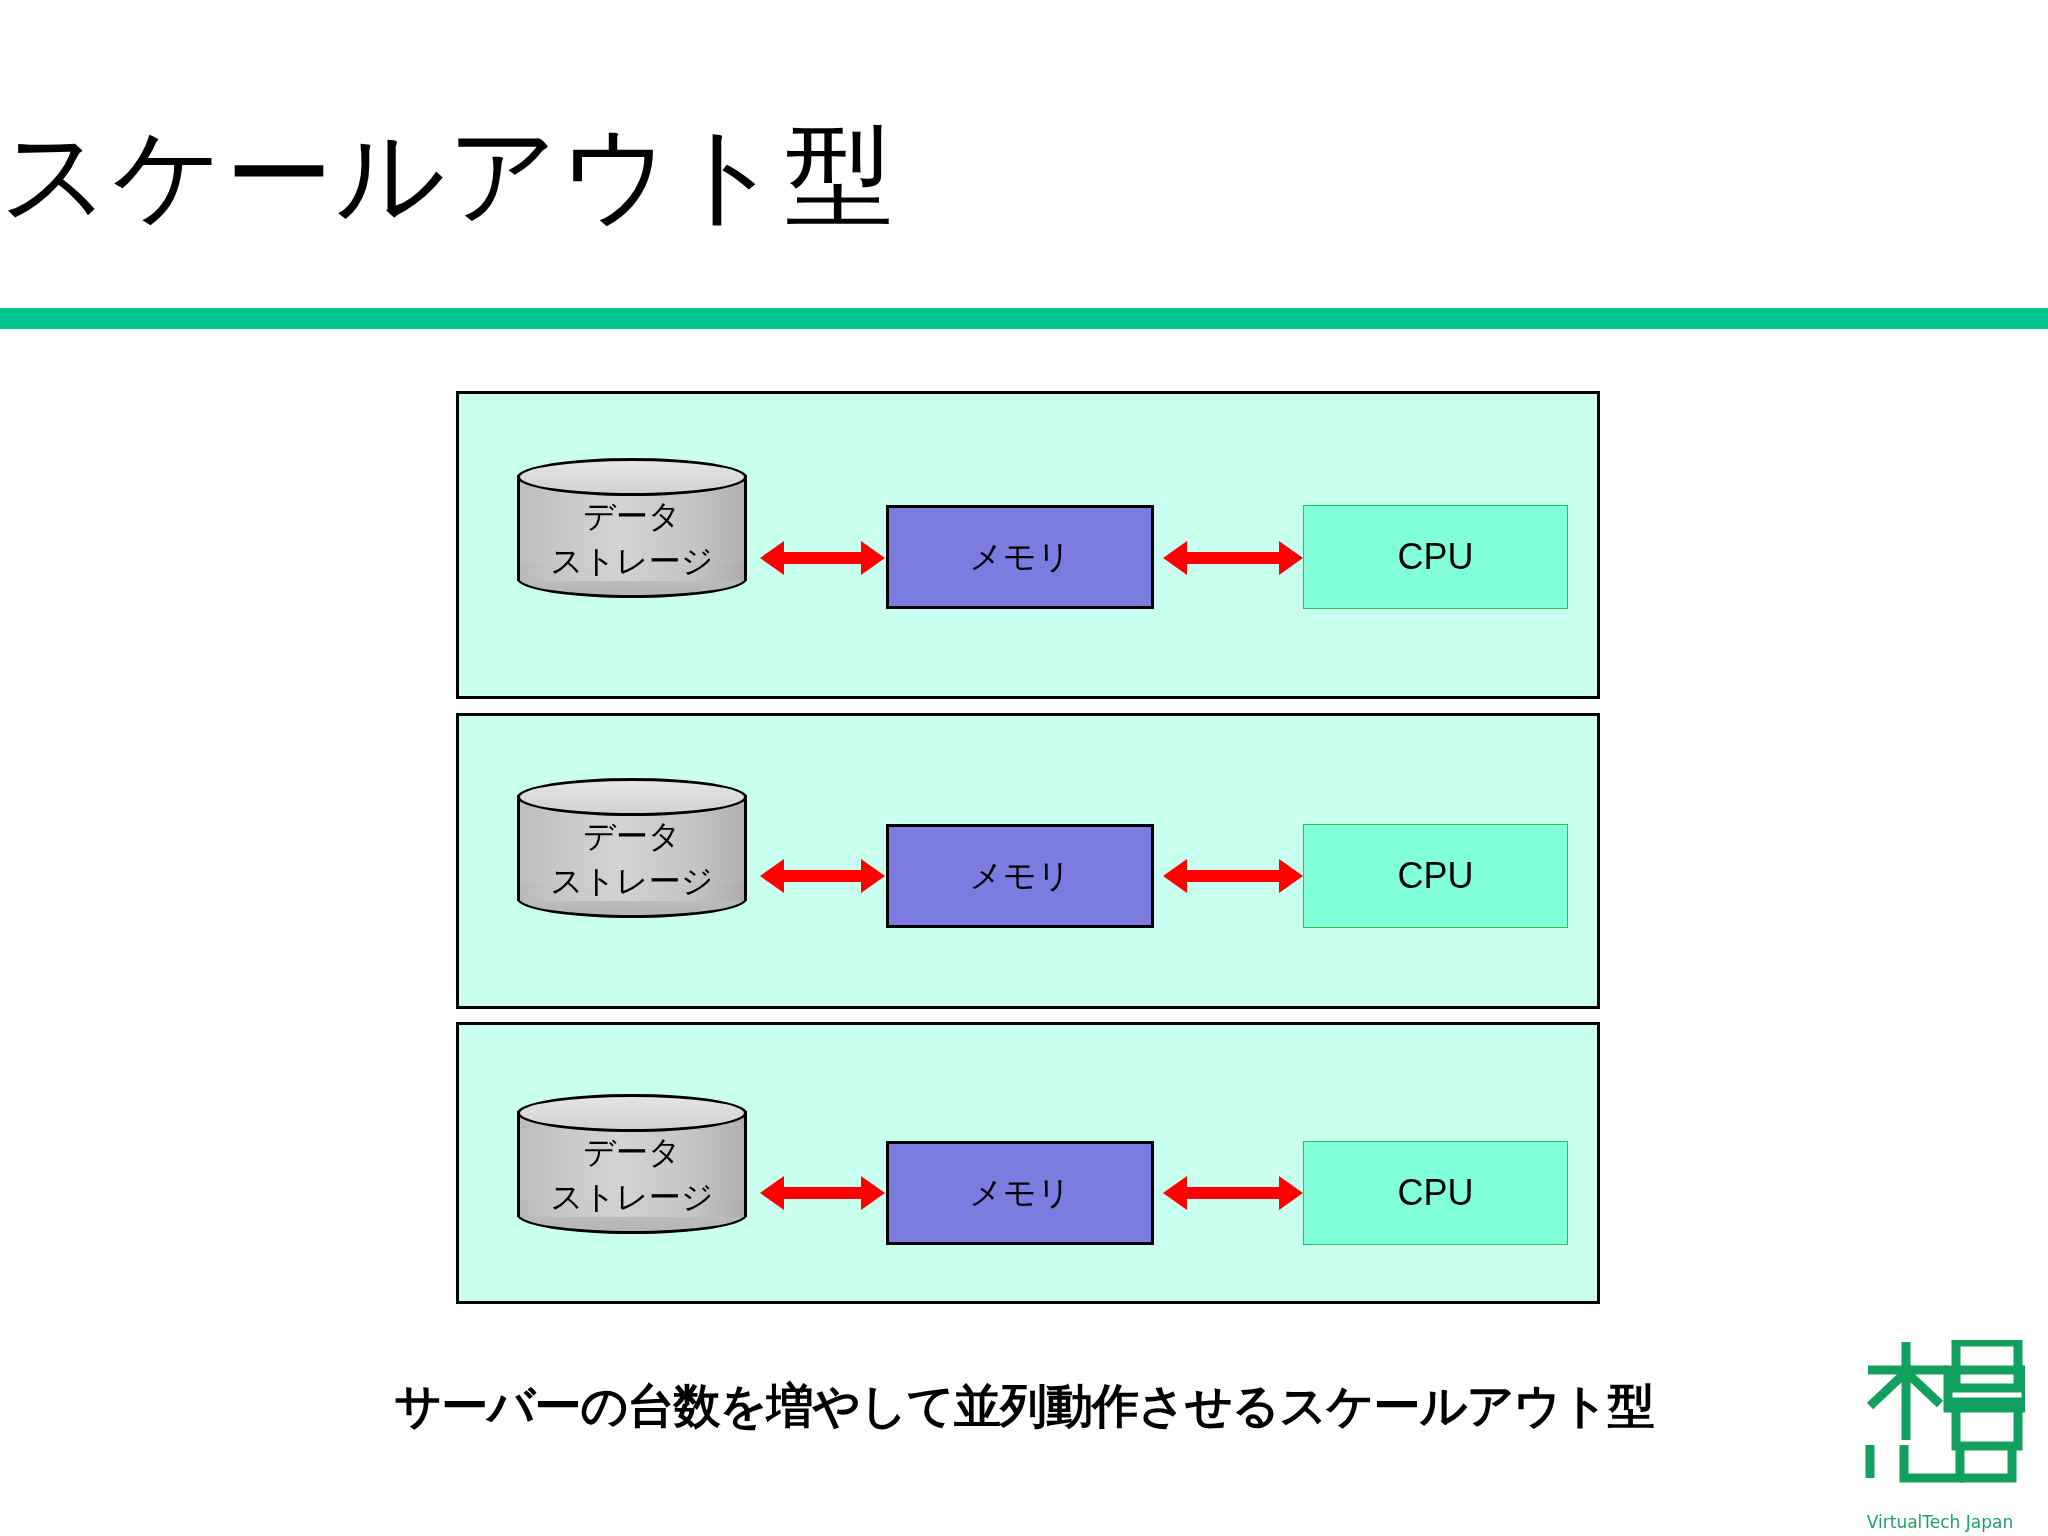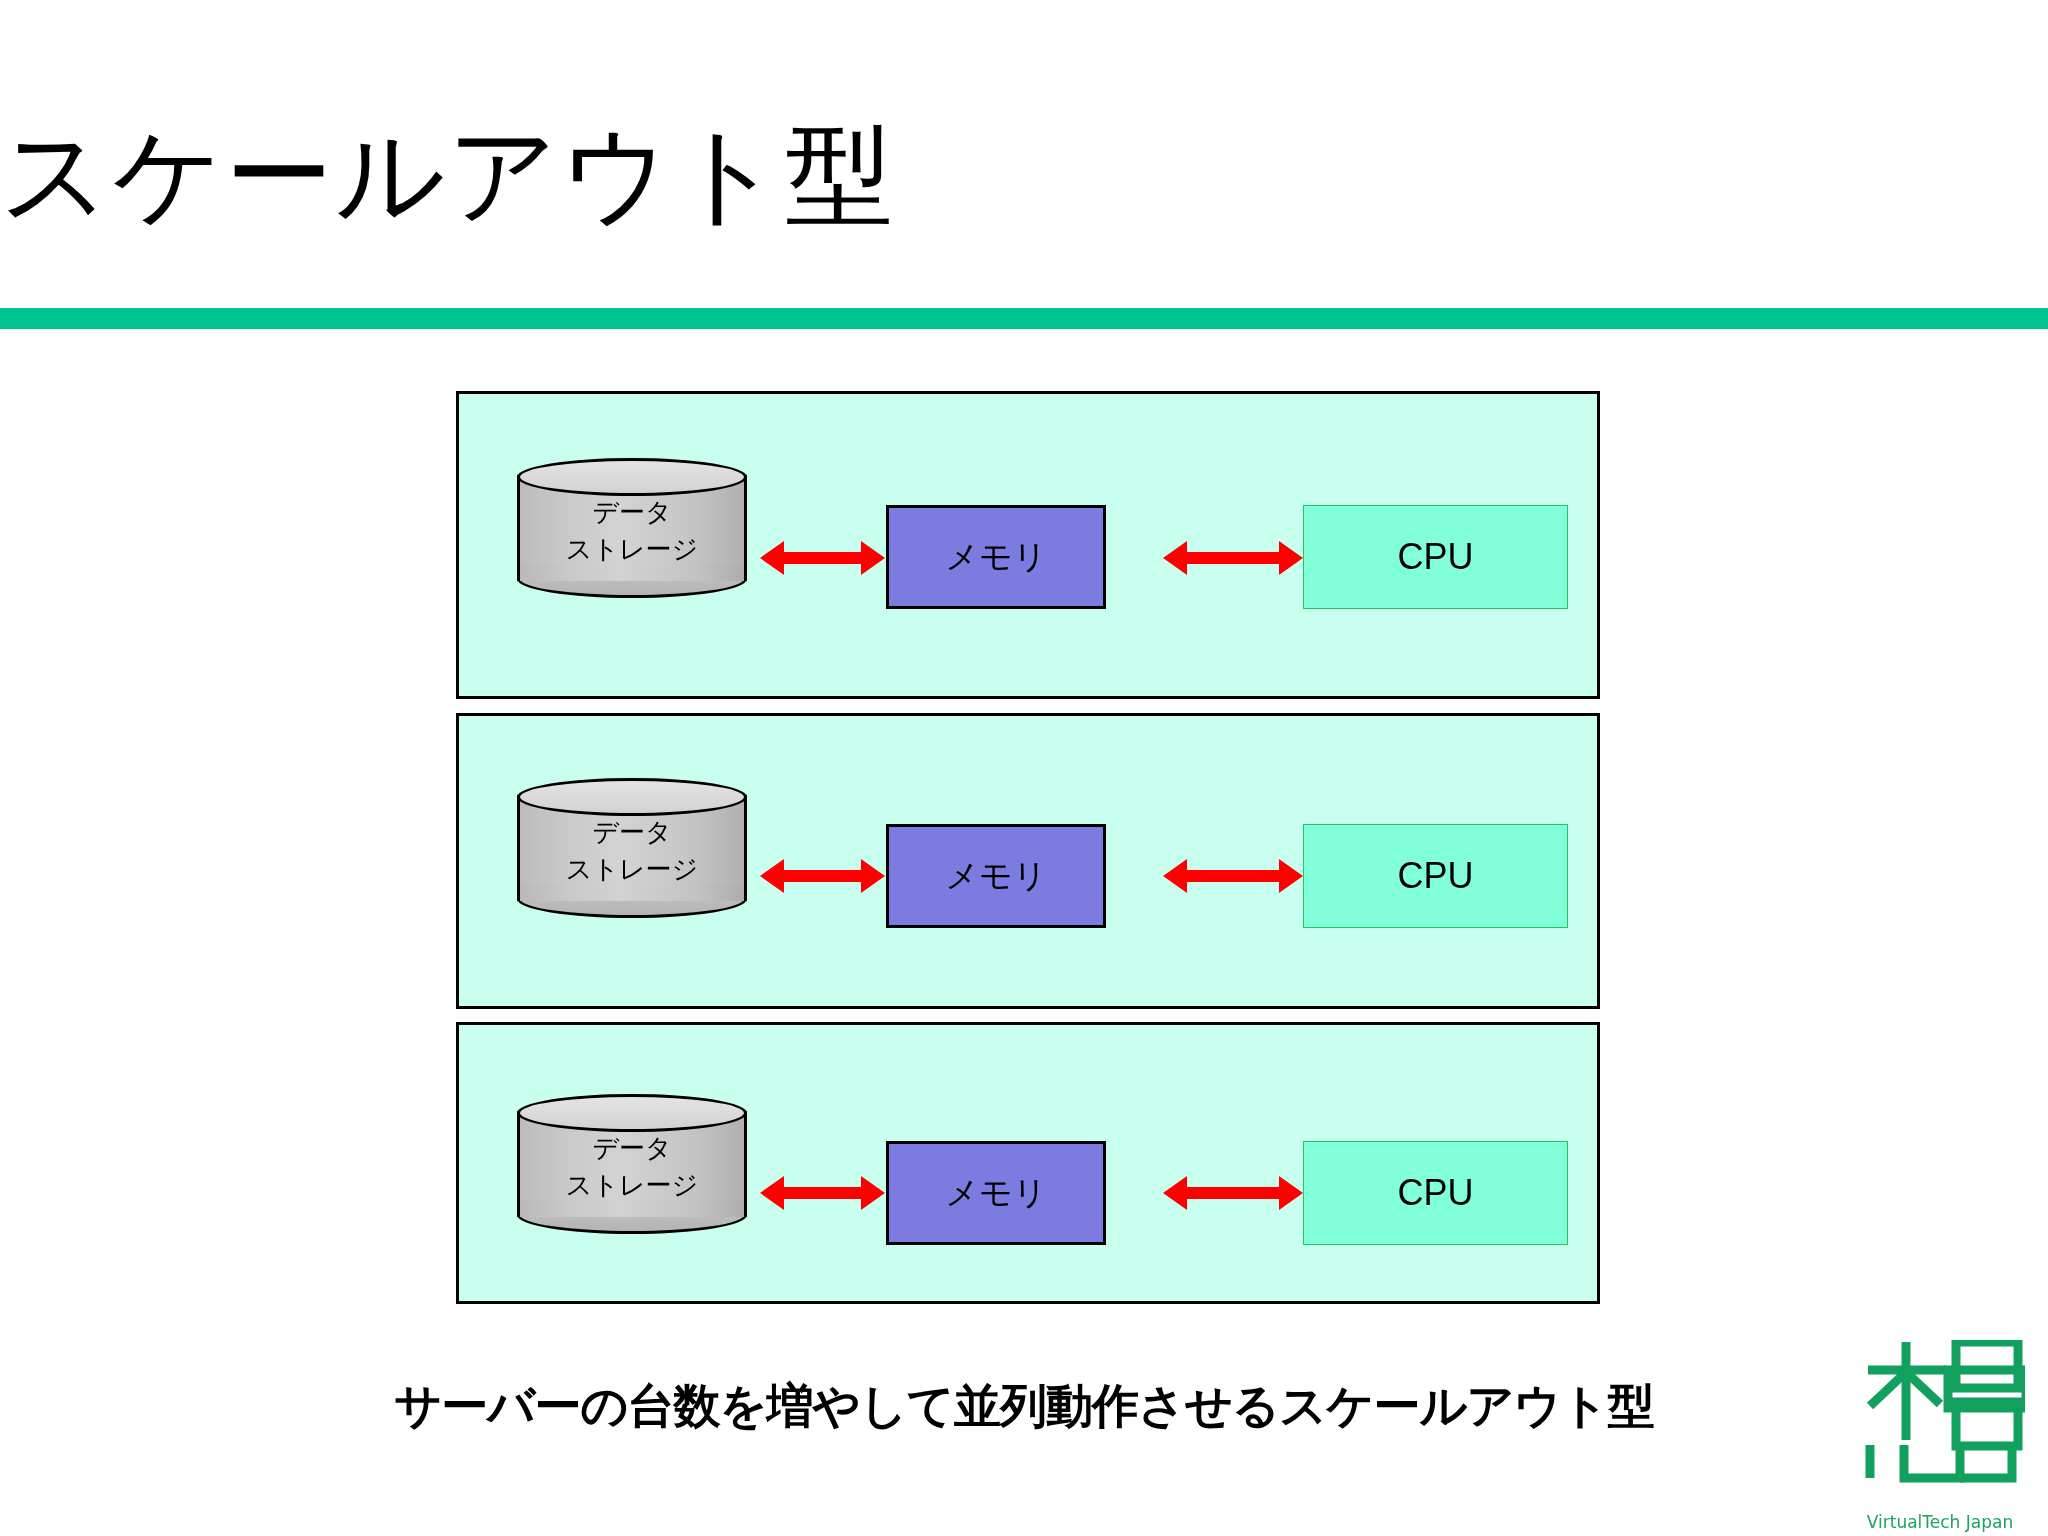--- a/index.html
+++ b/index.html
@@ -99,32 +99,32 @@
     width: 224px;
     height: 88px;
     background: linear-gradient(to right, #BCBCBC 0%, #CACACA 22%, #D3D3D3 45%, #C4C4C4 78%, #B0B0B0 100%);
   }
   .cyl-label {
     position: absolute;
     left: 0;
     top: 36px;
     width: 230px;
     text-align: center;
-    font-size: 26px;
+    font-size: 32px;
     line-height: 1.42;
     color: #000000;
     font-family: "DejaVu Sans", "Liberation Sans", sans-serif;
     z-index: 4;
     white-space: pre-line;
   }
 
   
   .memory-box {
     position: absolute;
-    width: 220px;
+    width: 268px;
     height: 104px;
     background: #7B7BE0;
     border: 3px solid #000000;
     box-sizing: border-box;
     display: flex;
     align-items: center;
     justify-content: center;
     font-size: 33px;
     color: #000000;
     font-family: "DejaVu Sans", "Liberation Sans", sans-serif;

